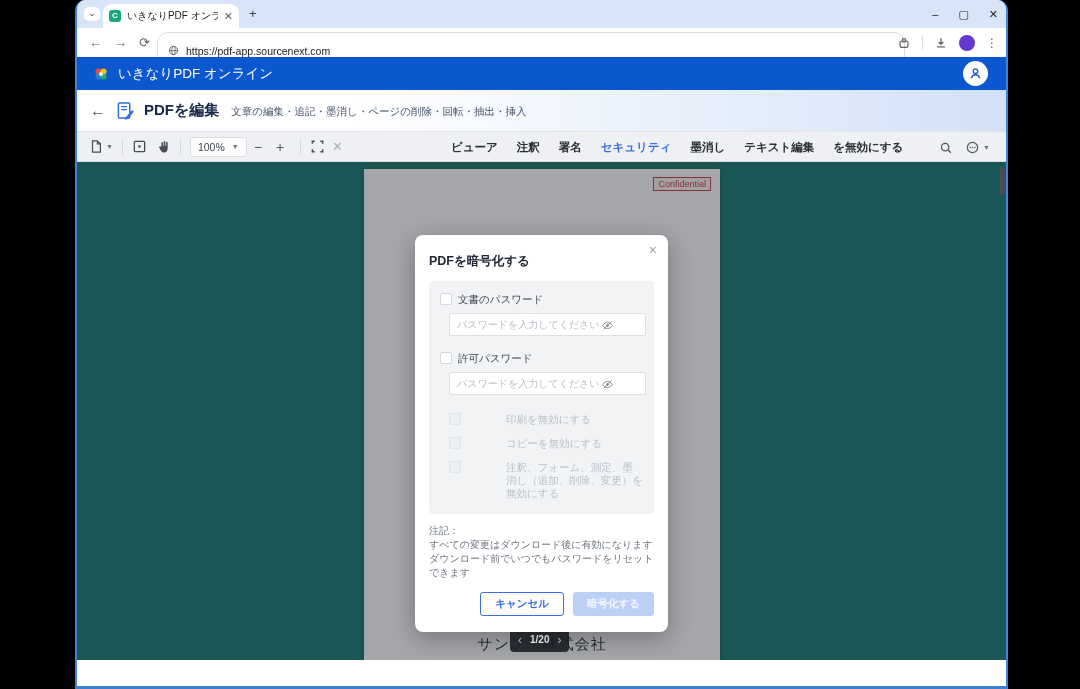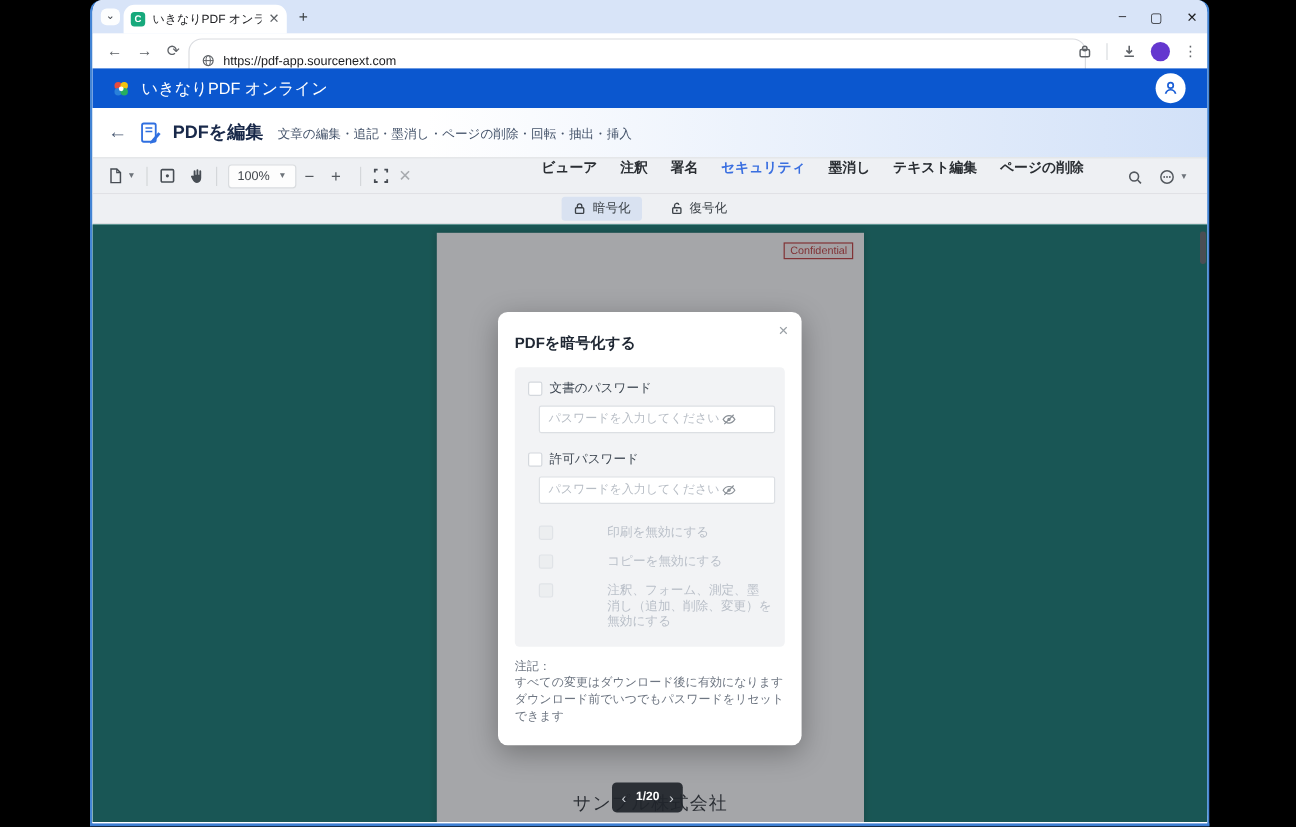--- a/index.html
+++ b/index.html
@@ -52,21 +52,21 @@
   
   .vtoolbar { position:relative; height:31px; background:#eef0f3; border-top:1px solid #e2e4e7;
               border-bottom:1px solid #dcdee1; display:flex; align-items:center; padding:0 12px; }
   .ti { display:flex; align-items:center; color:#474d54; cursor:pointer; }
   .caret { font-size:7px; color:#6d737a; margin-left:3px; }
   .tsep { width:1px; height:16px; background:#d4d7da; margin:0 9px; }
   .zoombox { display:flex; align-items:center; gap:4px; background:#fdfdfd; border:1px solid #d9dcdf; border-radius:3px;
              height:20px; padding:0 7px; font-size:10.5px; color:#43484e; cursor:pointer; }
   .pm { font-size:14px; color:#53585e; margin:0 7px; cursor:pointer; }
   .dim { opacity:.45; }
-  .vtabs { position:absolute; left:374px; top:0; height:31px; display:flex; gap:19px; }
+  .vtabs { position:absolute; left:374px; top:0; height:31px; display:flex; align-items:center; gap:19px; }
   .vtab { font-size:11.5px; font-weight:bold; color:#2a2e33; cursor:pointer; white-space:nowrap; }
   .vtab.active { color:#3a6fe0; }
   .vt-right { position:absolute; right:16px; top:0; height:31px; display:flex; align-items:center; gap:12px; }
 
   
   .subbar { position:relative; height:25px; background:#eef0f3; border-bottom:1px solid #d6d9dc;
             display:flex; align-items:center; justify-content:center; gap:14px; }
   .chip { display:flex; align-items:center; gap:5px; height:20px; padding:0 9px; border-radius:3px;
           font-size:10.5px; color:#3c4248; cursor:pointer; }
   .chip.sel { background:#d9e2f1; }
@@ -222,57 +222,40 @@
       </div>
       <span class="pm dim" style="font-size:13px">✕</span>
 
       <div class="vtabs">
         <span class="vtab">ビューア</span>
         <span class="vtab">注釈</span>
         <span class="vtab">署名</span>
         <span class="vtab active">セキュリティ</span>
         <span class="vtab">墨消し</span>
         <span class="vtab">テキスト編集</span>
-        <span class="vtab">ページの削除</span>
+        <span class="vtab">を無効にする</span>
       </div>
 
       <div class="vt-right">
         <svg width="14" height="14" viewBox="0 0 16 16">
           <circle cx="7" cy="7" r="4.2" fill="none" stroke="#53585e" stroke-width="1.5"></circle>
           <line x1="10.3" y1="10.3" x2="13.5" y2="13.5" stroke="#53585e" stroke-width="1.5"></line>
         </svg>
         <div class="ti">
           <svg width="15" height="15" viewBox="0 0 16 16">
               <circle cx="8" cy="8" r="5.5" fill="none" stroke="#53585e" stroke-width="1.3"></circle>
               <circle cx="5.5" cy="8" r=".8" fill="#53585e"></circle>
               <circle cx="8" cy="8" r=".8" fill="#53585e"></circle>
               <circle cx="10.5" cy="8" r=".8" fill="#53585e"></circle>
             </svg>
           <span class="caret">▼</span>
         </div>
       </div>
     </div>
 
-    <div class="subbar">
-      <div class="chip sel">
-        <svg width="12" height="12" viewBox="0 0 14 14">
-          <rect x="3" y="6" width="8" height="5.5" rx="1" fill="none" stroke="#3c4248" stroke-width="1.3"></rect>
-          <path d="M4.8 6V4.4a2.2 2.2 0 014.4 0V6" fill="none" stroke="#3c4248" stroke-width="1.3"></path>
-        </svg>
-        <span>暗号化</span>
-      </div>
-      <div class="chip">
-        <svg width="12" height="12" viewBox="0 0 14 14">
-          <rect x="3" y="6" width="8" height="5.5" rx="1" fill="none" stroke="#3c4248" stroke-width="1.3"></rect>
-          <path d="M4.8 6V3.8a2.2 2.2 0 014.3-.6" fill="none" stroke="#3c4248" stroke-width="1.3"></path>
-          <circle cx="7" cy="8.7" r=".9" fill="#3c4248"></circle>
-        </svg>
-        <span>復号化</span>
-      </div>
-    </div>
 
     <div class="viewport">
       <div class="pdfpage">
         <div class="stamp">Confidential</div>
         <div class="pagefoot">サンプル株式会社</div>
       </div>
 
       <div class="overlay"></div>
       <div class="scrollthumb"></div>
 
@@ -334,17 +317,21 @@
             <span class="cblabel off">注釈、フォーム、測定、墨消し（追加、削除、変更）を無効にする</span>
           </div>
         </div>
 
         <div class="note">
           <div>注記：</div>
           <div>すべての変更はダウンロード後に有効になります</div>
           <div>ダウンロード前でいつでもパスワードをリセットできます</div>
         </div>
 
+        <div class="btnrow">
+          <button class="btn btn-cancel">キャンセル</button>
+          <button class="btn btn-confirm">暗号化する</button>
+        </div>
       </div>
     </div>
 
   </div>
 </div>
 
 </body></html>

